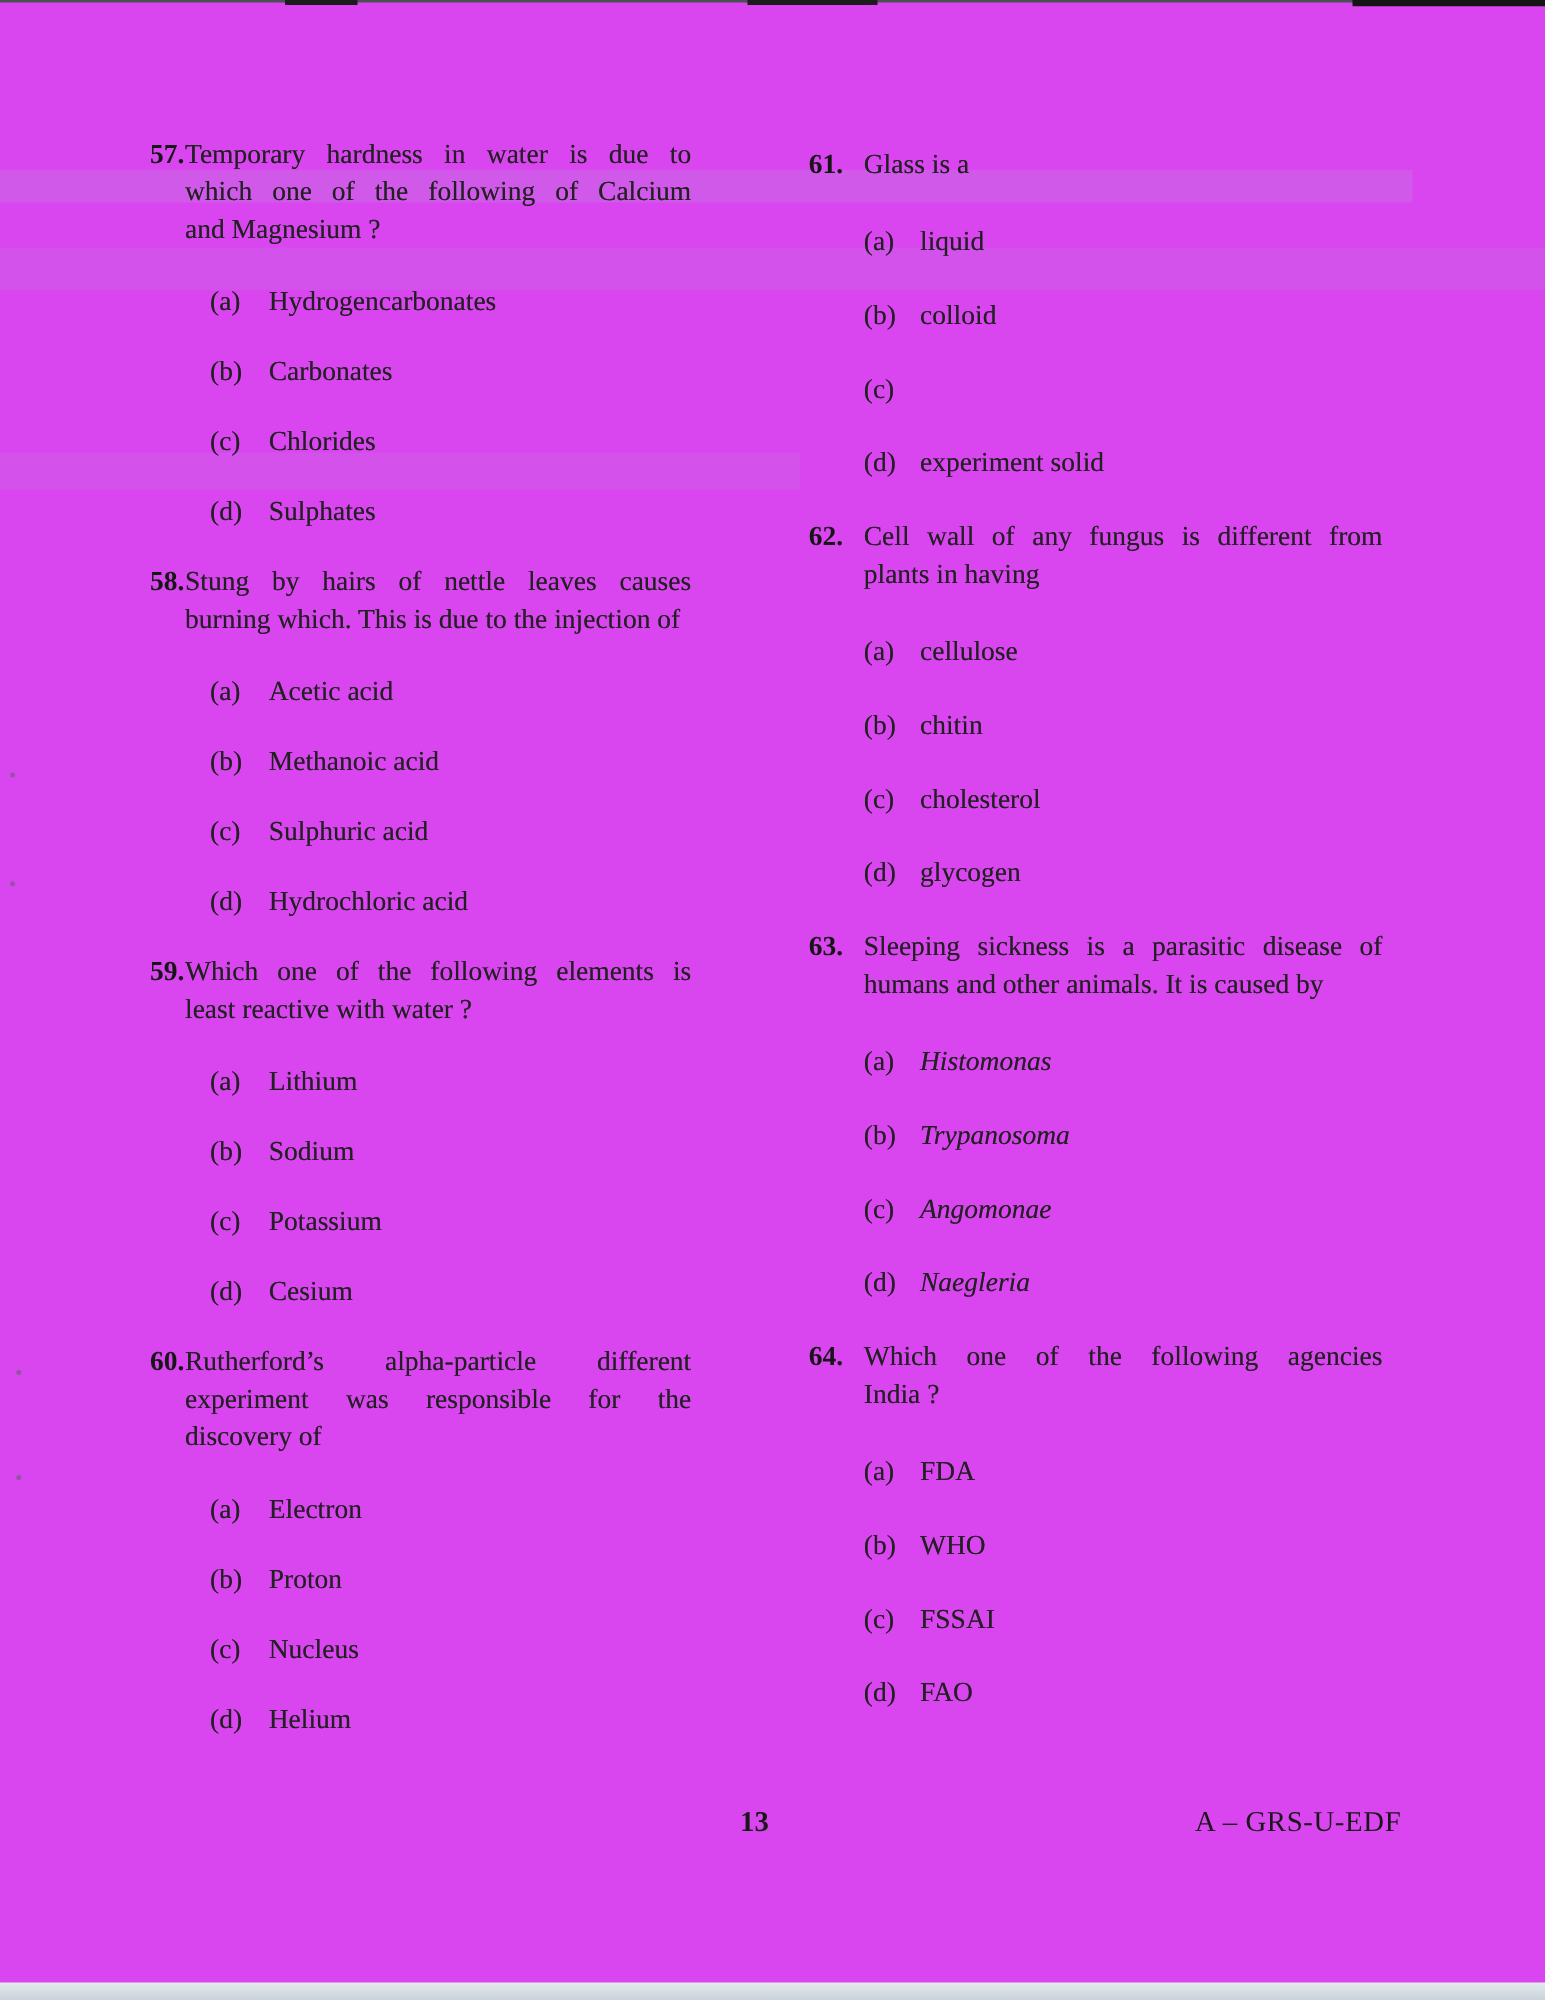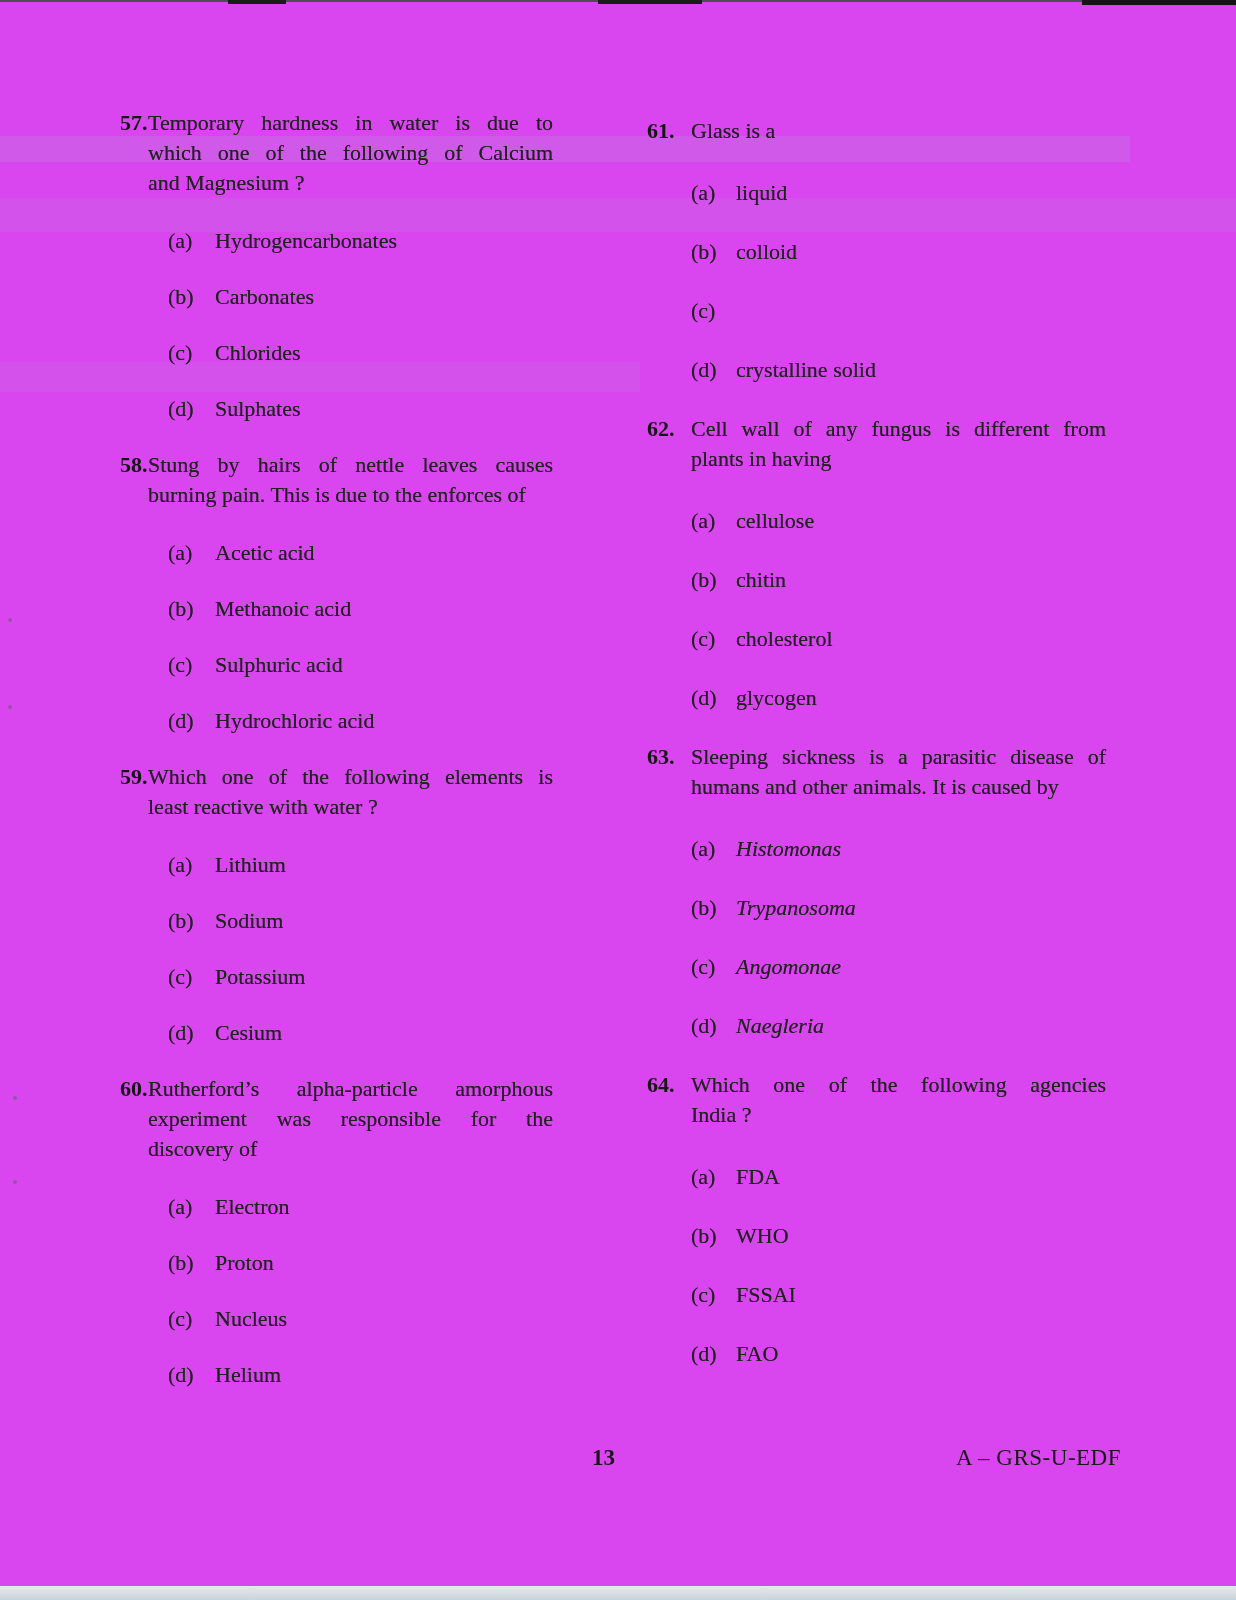--- a/index.html
+++ b/index.html
@@ -123,21 +123,21 @@
           <span class="opt-letter">(d)</span>
           <span class="opt-text">Sulphates</span>
         </div>
       </div>
     </section>
 
     <section class="question">
       <span class="qnum">58.</span>
       <div class="stem">
         <div class="stem-line jline">Stung by hairs of nettle leaves causes</div>
-        <div class="stem-line">burning pain. This is due to the enforces of</div>
+        <div class="stem-line">burning which. This is due to the injection of</div>
       </div>
       <div class="options">
         <div class="option-row">
           <span class="opt-letter">(a)</span>
           <span class="opt-text">Acetic acid</span>
         </div>
         <div class="option-row">
           <span class="opt-letter">(b)</span>
           <span class="opt-text">Methanoic acid</span>
         </div>
@@ -174,21 +174,21 @@
         <div class="option-row">
           <span class="opt-letter">(d)</span>
           <span class="opt-text">Cesium</span>
         </div>
       </div>
     </section>
 
     <section class="question">
       <span class="qnum">60.</span>
       <div class="stem">
-        <div class="stem-line jline">Rutherford’s alpha-particle amorphous</div>
+        <div class="stem-line jline">Rutherford’s alpha-particle different</div>
         <div class="stem-line jline">experiment was responsible for the</div>
         <div class="stem-line">discovery of</div>
       </div>
       <div class="options">
         <div class="option-row">
           <span class="opt-letter">(a)</span>
           <span class="opt-text">Electron</span>
         </div>
         <div class="option-row">
           <span class="opt-letter">(b)</span>
@@ -221,21 +221,21 @@
         </div>
         <div class="option-row">
           <span class="opt-letter">(b)</span>
           <span class="opt-text">colloid</span>
         </div>
         <div class="option-row">
           <span class="opt-letter">(c)</span>
         </div>
         <div class="option-row">
           <span class="opt-letter">(d)</span>
-          <span class="opt-text">crystalline solid</span>
+          <span class="opt-text">experiment solid</span>
         </div>
       </div>
     </section>
 
     <section class="question">
       <span class="qnum">62.</span>
       <div class="stem">
         <div class="stem-line jline">Cell wall of any fungus is different from</div>
         <div class="stem-line">plants in having</div>
       </div>

